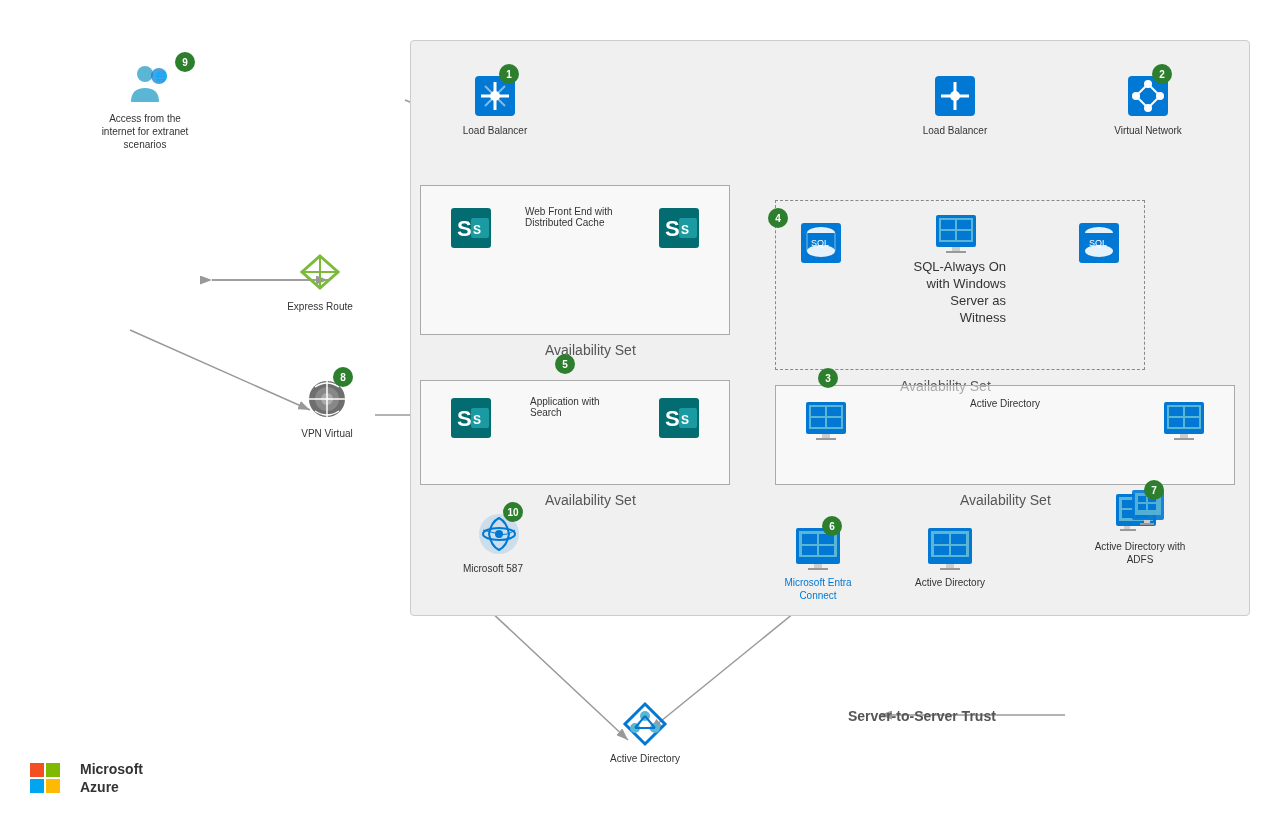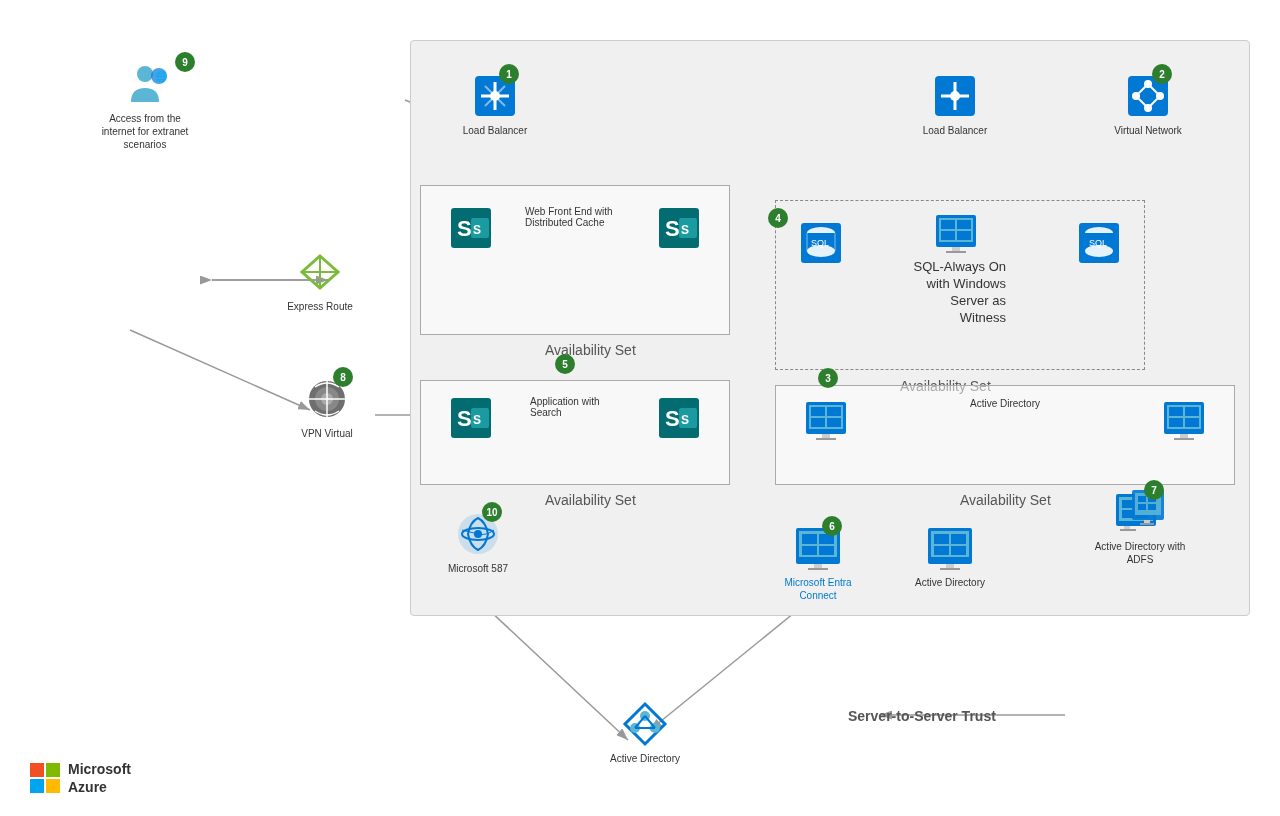--- a/index.html
+++ b/index.html
@@ -122,21 +122,21 @@
       justify-content: center;
     }
 
     
     .ms-azure-logo {
       position: absolute;
       bottom: 20px;
       left: 30px;
       display: flex;
       align-items: center;
-      gap: 8px;
+      gap: 20px;
     }
 
     .ms-squares {
       display: grid;
       grid-template-columns: 14px 14px;
       grid-template-rows: 14px 14px;
       gap: 2px;
     }
 
     .sq1 { background: #f25022; }
@@ -410,21 +410,21 @@
         <rect x="7" y="20" width="14" height="9" fill="#0078d4"></rect>
         <rect x="23" y="20" width="14" height="9" fill="#0078d4"></rect>
         <rect x="18" y="36" width="8" height="4" fill="#ccc"></rect>
         <rect x="12" y="40" width="20" height="2" fill="#999"></rect>
       </svg>
     </div>
     <div style="position:absolute; left:50%; top:12px; transform:translateX(-50%); font-size:10px; text-align:center;">Active Directory</div>
   </div>
   <div class="avail-set-label" style="left:960px; top:492px;">Availability Set</div>
 
-  <div class="icon-block" style="left:433px; top:510px; width:90px;">
+  <div class="icon-block" style="left:433px; top:510px; width:90px;align-items:flex-end;">
     <div style="position:relative;">
       <div class="badge" style="top:-8px; right:0px;">10</div>
       <div class="icon-img">
         <svg width="48" height="48" viewBox="0 0 48 48">
           <circle cx="24" cy="24" r="20" fill="#0078d4" opacity="0.15"></circle>
           <path d="M24 8 Q32 12 34 24 Q32 36 24 40 Q16 36 14 24 Q16 12 24 8Z" fill="none" stroke="#0078d4" stroke-width="2"></path>
           <ellipse cx="24" cy="24" rx="16" ry="6" fill="none" stroke="#0078d4" stroke-width="2"></ellipse>
           <circle cx="24" cy="24" r="4" fill="#0078d4"></circle>
           <path d="M8 20 Q16 22 24 24 Q32 26 40 20" stroke="#0078d4" stroke-width="1" fill="none"></path>
         </svg>

